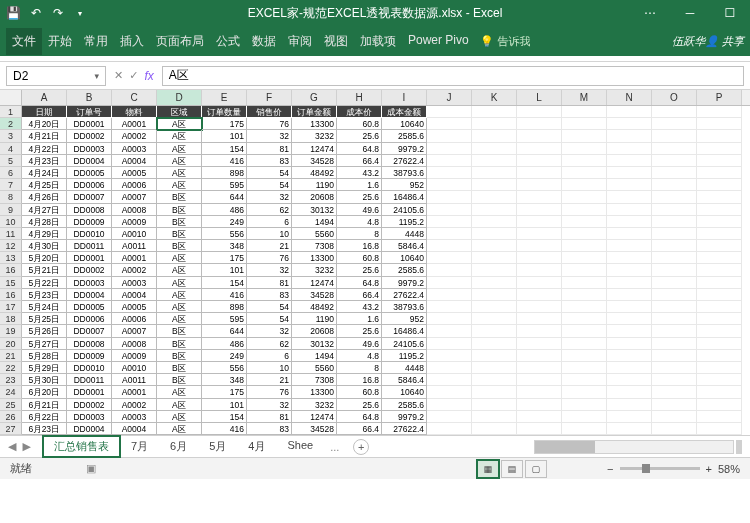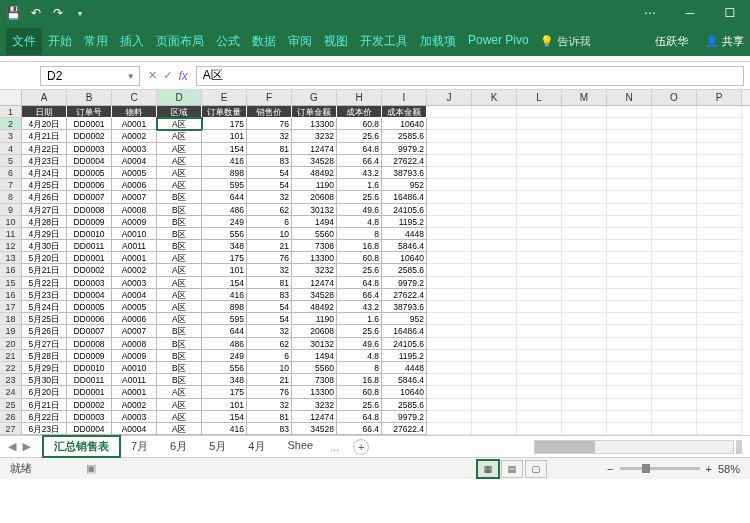--- a/index.html
+++ b/index.html
@@ -8,31 +8,31 @@
 
 .titlebar { background: #217346; height: 26px; display: flex; align-items: center; color: #fff; position: relative; }
 .qat { display: flex; align-items: center; gap: 6px; padding: 0 6px; }
 .qat-icon { width: 16px; height: 16px; display: inline-flex; align-items: center; justify-content: center; font-size: 12px; }
 .doc-title { position: absolute; left: 50%; transform: translateX(-50%); font-size: 12px; color: #fff; white-space: nowrap; }
 .win-controls { margin-left: auto; display: flex; }
 .win-btn { width: 40px; height: 26px; display: flex; align-items: center; justify-content: center; color: #fff; font-size: 12px; }
 
 
 .ribbon { background: #217346; height: 30px; display: flex; align-items: center; padding: 0 6px; }
-.rtab { color: #5eead4; padding: 5px 6px; font-size: 12px; cursor: pointer; white-space: nowrap; }
+.rtab { color: #e5e5e5; padding: 5px 6px; font-size: 12px; cursor: pointer; white-space: nowrap; }
 .rtab.file { background: #1a5c38; }
 .tell-me { color: #c8e6c9; margin-left: 6px; font-size: 11px; display: flex; align-items: center; gap: 3px; }
-.share-area { margin-left: auto; display: flex; align-items: center; gap: 17px; color: #fff; font-size: 11px; }
+.share-area { margin-left: auto; display: flex; align-items: center; gap: 0; color: #fff; font-size: 11px; font-style: italic; }
 
 
 .ribbon-body { height: 6px; background: #fff; border-bottom: 1px solid #d4d4d4; }
 
 
 .namebar { display: flex; align-items: center; height: 28px; border-bottom: 1px solid #d4d4d4; padding: 0 6px; gap: 8px; background: #fff; }
-.namebox { width: 100px; height: 20px; border: 1px solid #c0c0c0; padding: 0 6px; font-size: 12px; display: flex; align-items: center; justify-content: space-between; margin-left: 34px; }
+.namebox { width: 100px; height: 20px; border: 1px solid #c0c0c0; padding: 0 6px; font-size: 12px; display: flex; align-items: center; justify-content: space-between; }
 .nb-arrow { color: #666; font-size: 9px; }
 .fx-btns { display: flex; gap: 6px; color: #888; font-size: 11px; }
 .fx-label { font-style: italic; color: #8b5cf6; font-size: 12px; }
 .formula-input { flex: 1; height: 20px; border: 1px solid #c0c0c0; padding: 0 6px; font-size: 12px; display: flex; align-items: center; }
 
 
 .grid-area { position: relative; height: 345px; overflow: hidden; background: #fff; }
 .col-headers { display: flex; height: 16px; background: #f0f0f0; border-bottom: 1px solid #c0c0c0; }
 .corner { width: 22px; border-right: 1px solid #c0c0c0; background: #f0f0f0; }
 .ch { width: 45px; border-right: 1px solid #d0d0d0; text-align: center; font-size: 10px; color: #333; line-height: 16px; background: #e8e8e8; }
@@ -45,21 +45,21 @@
 .cell { width: 45px; border-right: 1px solid #bbb; border-bottom: 1px solid #bbb; font-size: 8.5px; padding: 0 2px; overflow: hidden; white-space: nowrap; line-height: 12px; text-align: center; }
 .hdr { background: #404040; color: #fff; font-weight: 500; border-right: 1px solid #fff; border-bottom: 1px solid #fff; }
 .num { text-align: right; }
 .active { outline: 2px solid #217346; outline-offset: -1px; background: #fff; }
 .empty-cell { border-right: 1px solid #e8e8e8; border-bottom: 1px solid #e8e8e8; }
 
 
 .sheet-tabs { height: 22px; background: #fff; border-top: 1px solid #d0d0d0; display: flex; align-items: center; padding: 0 8px; font-size: 11px; }
 .nav-arrows { display: flex; gap: 6px; color: #888; margin-right: 12px; }
 .stab { padding: 2px 10px; border: 1px solid transparent; color: #444; cursor: pointer; }
-.stab.active { background: #fff; border: 1px solid #c0c0c0; border-bottom-color: #fff; font-weight: 700; color: #217346; }
+.stab.active { background: #fff; border: 1px solid #c0c0c0; border-bottom-color: #fff; font-weight: 400; color: #217346; }
 .stab-dots { padding: 0 6px; color: #888; }
 .add-sheet { width: 16px; height: 16px; border: 1px solid #c0c0c0; border-radius: 50%; display: inline-flex; align-items: center; justify-content: center; color: #666; margin-left: 8px; font-size: 11px; }
 .hscroll { margin-left: auto; width: 200px; height: 14px; background: #f0f0f0; border: 1px solid #d0d0d0; position: relative; }
 .hscroll-thumb { position: absolute; left: 0; width: 60px; height: 100%; background: #c0c0c0; }
 .split { width: 6px; height: 14px; background: #d0d0d0; margin-left: 2px; }
 
 
 .status { height: 22px; background: #f3f3f3; border-top: 1px solid #d0d0d0; display: flex; align-items: center; padding: 0 10px; font-size: 11px; color: #444; gap: 48px; }
 .view-btns { display: flex; gap: 2px; margin-left: auto; }
 .vbtn { width: 22px; height: 18px; border: 1px solid #c0c0c0; display: flex; align-items: center; justify-content: center; font-size: 9px; }
@@ -71,39 +71,39 @@
 </head>
 <body>
 
 <div class="titlebar">
   <div class="qat">
     <span class="qat-icon">💾</span>
     <span class="qat-icon">↶</span>
     <span class="qat-icon">↷</span>
     <span class="qat-icon" style="font-size:8px">▾</span>
   </div>
+  <div class="doc-title">EXCEL家-规范EXCEL透视表数据源.xlsx - Excel</div>
   <div class="win-controls">
     <div class="win-btn">⋯</div>
     <div class="win-btn">─</div>
     <div class="win-btn">☐</div>
   </div>
 </div>
 
 <div class="ribbon">
   <div id="ribbon-tabs" style="display: flex;">
       <div class="rtab file">文件</div>
       <div class="rtab">开始</div>
       <div class="rtab">常用</div>
       <div class="rtab">插入</div>
       <div class="rtab">页面布局</div>
       <div class="rtab">公式</div>
       <div class="rtab">数据</div>
       <div class="rtab">审阅</div>
       <div class="rtab">视图</div>
-      <div class="rtab">开发工具</div>
       <div class="rtab">加载项</div>
       <div class="rtab">Power Pivo</div>
     </div>
   <div class="tell-me">
     <span>💡</span>
     <span>告诉我</span>
   </div>
   <div class="share-area">
     <span>伍跃华</span>
     <span>👤 <span>共享</span></span>

